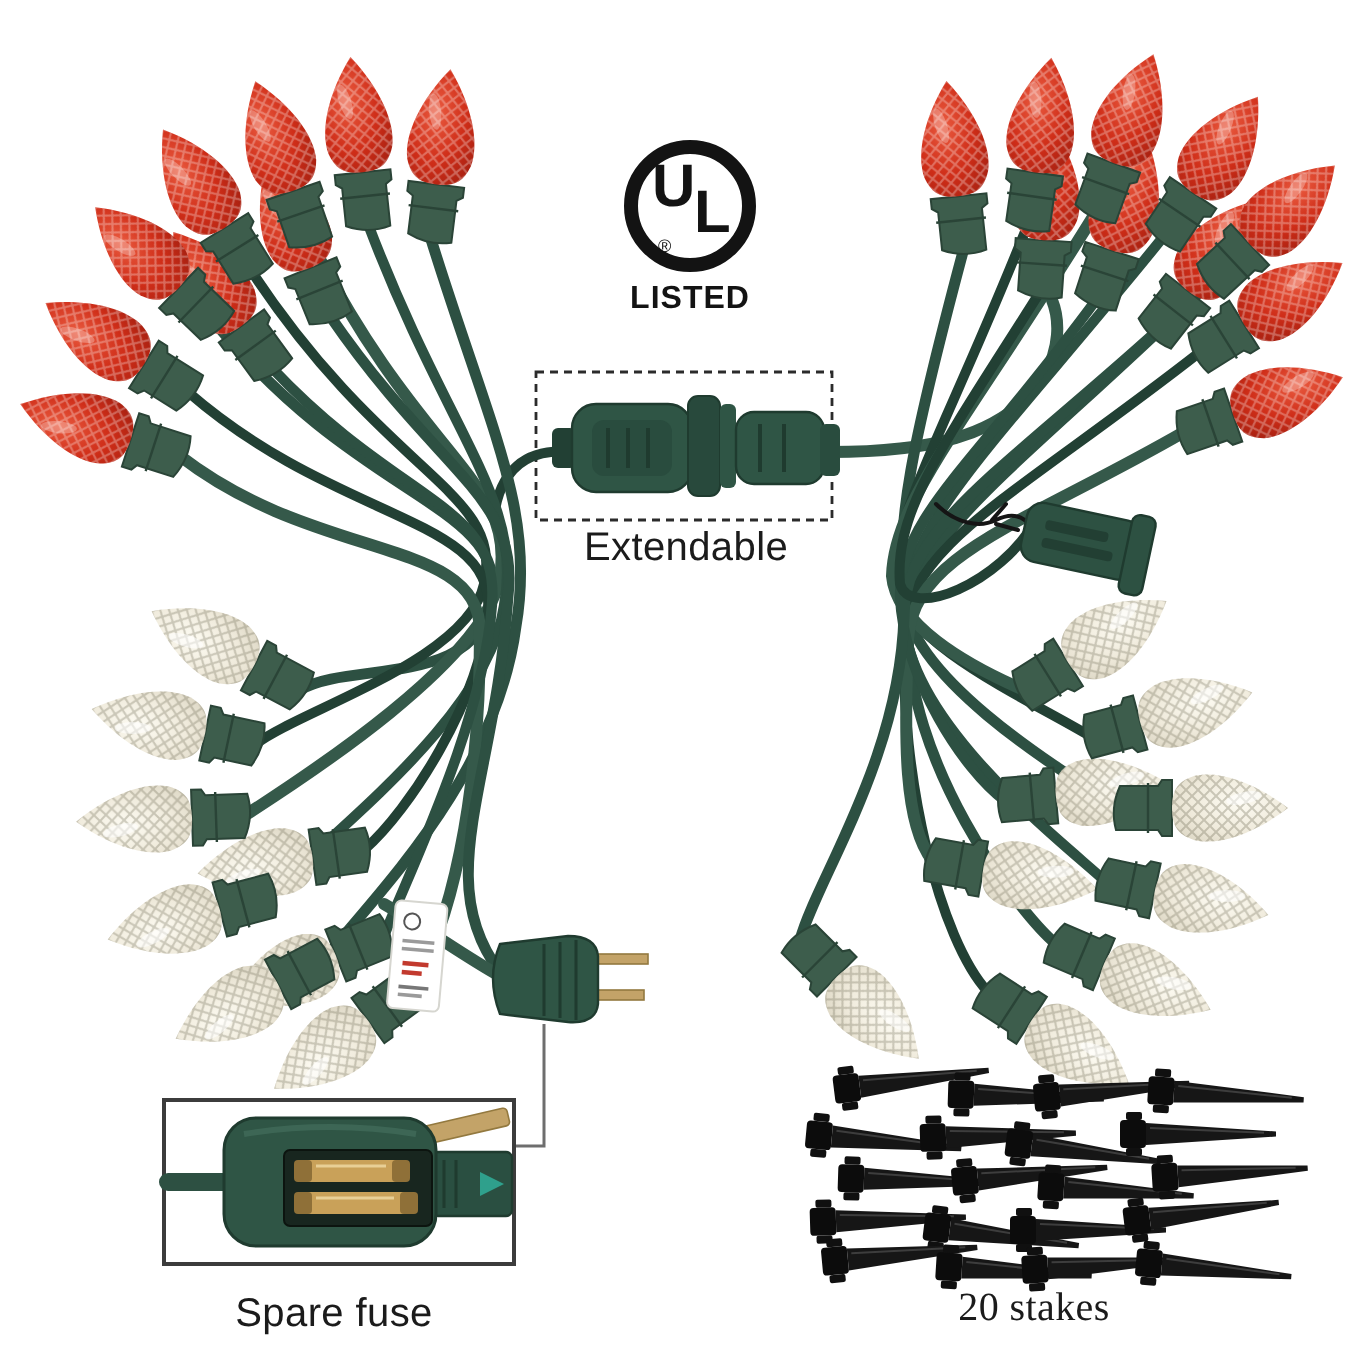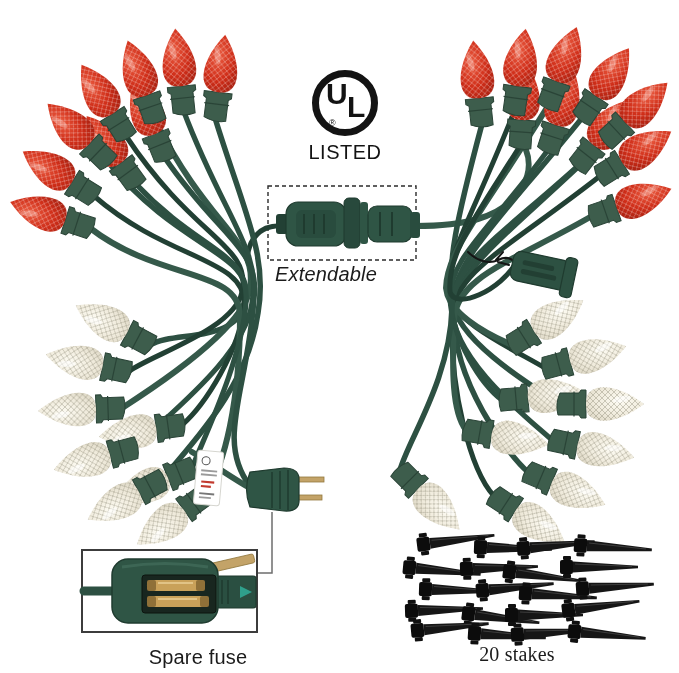--- a/index.html
+++ b/index.html
@@ -14,21 +14,21 @@
     text-align:center;letter-spacing:.2px;
   }
   .ul-badge{position:absolute;left:301px;top:70px;width:88px;text-align:center;color:#131313;}
   .ul-circle{
     position:relative;width:66px;height:66px;margin:0 auto;
     border:7px solid #131313;border-radius:50%;box-sizing:border-box;
   }
   .ul-circle .u{position:absolute;left:7px;top:0px;font-size:30px;font-weight:700;}
   .ul-circle .l{position:absolute;left:28px;top:13px;font-size:30px;font-weight:700;}
   .ul-circle .reg{position:absolute;left:10px;top:41px;font-size:9px;font-weight:400;}
-  .ul-listed{margin-top:5px;font-size:20px;font-weight:400;letter-spacing:.5px;}
+  .ul-listed{margin-top:5px;font-size:16px;font-weight:700;letter-spacing:.5px;}
 </style>
 </head>
 <body>
 
 <div class="canvas">
 
   <svg id="scene" class="scene" width="679" height="673" viewBox="0 0 679 673">
       <defs>
    <radialGradient id="gradR" cx="38%" cy="38%" r="80%">
      <stop offset="0%" stop-color="#ea5b40"></stop>
@@ -534,20 +534,20 @@
 
   <div class="ul-badge">
     <div class="ul-circle">
       <span class="u">U</span>
       <span class="l">L</span>
       <span class="reg">®</span>
     </div>
     <div class="ul-listed">LISTED</div>
   </div>
 
-  <div class="lbl" style="left:326px;top:262px;font-style:italic;">
+  <div class="lbl" style="left:343px;top:262px;">
     <div>Extendable</div>
   </div>
 
-  <div class="lbl" style="left:167px;top:645px;margin-left:31px;">Spare fuse</div>
+  <div class="lbl" style="left:167px;top:645px;">Spare fuse</div>
 
   <div class="lbl" style="left:517px;top:642px;font-family:Liberation Serif, serif;">20 stakes</div>
 </div>
 
 </body></html>

